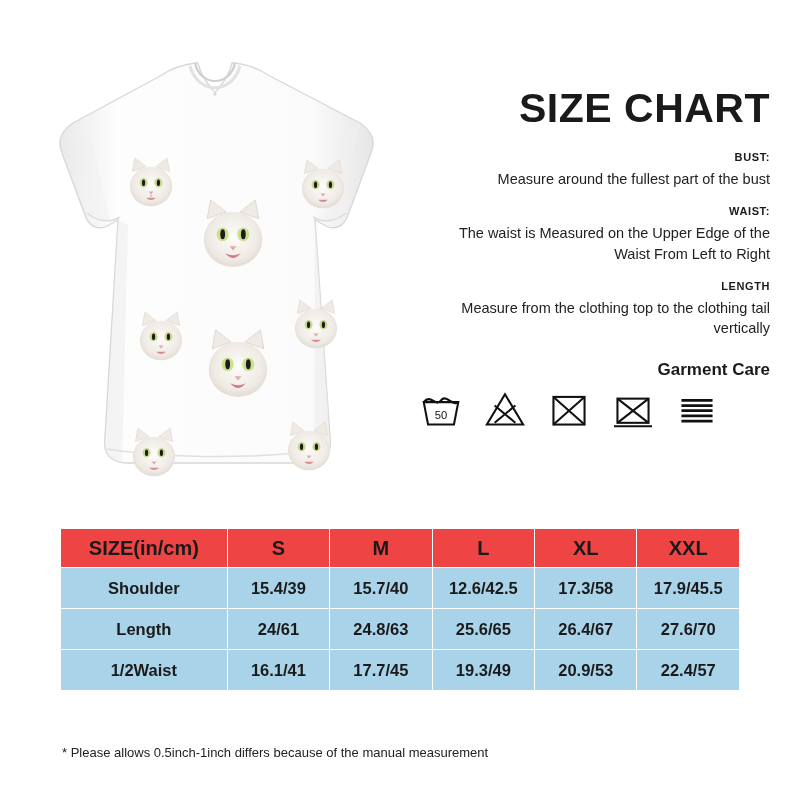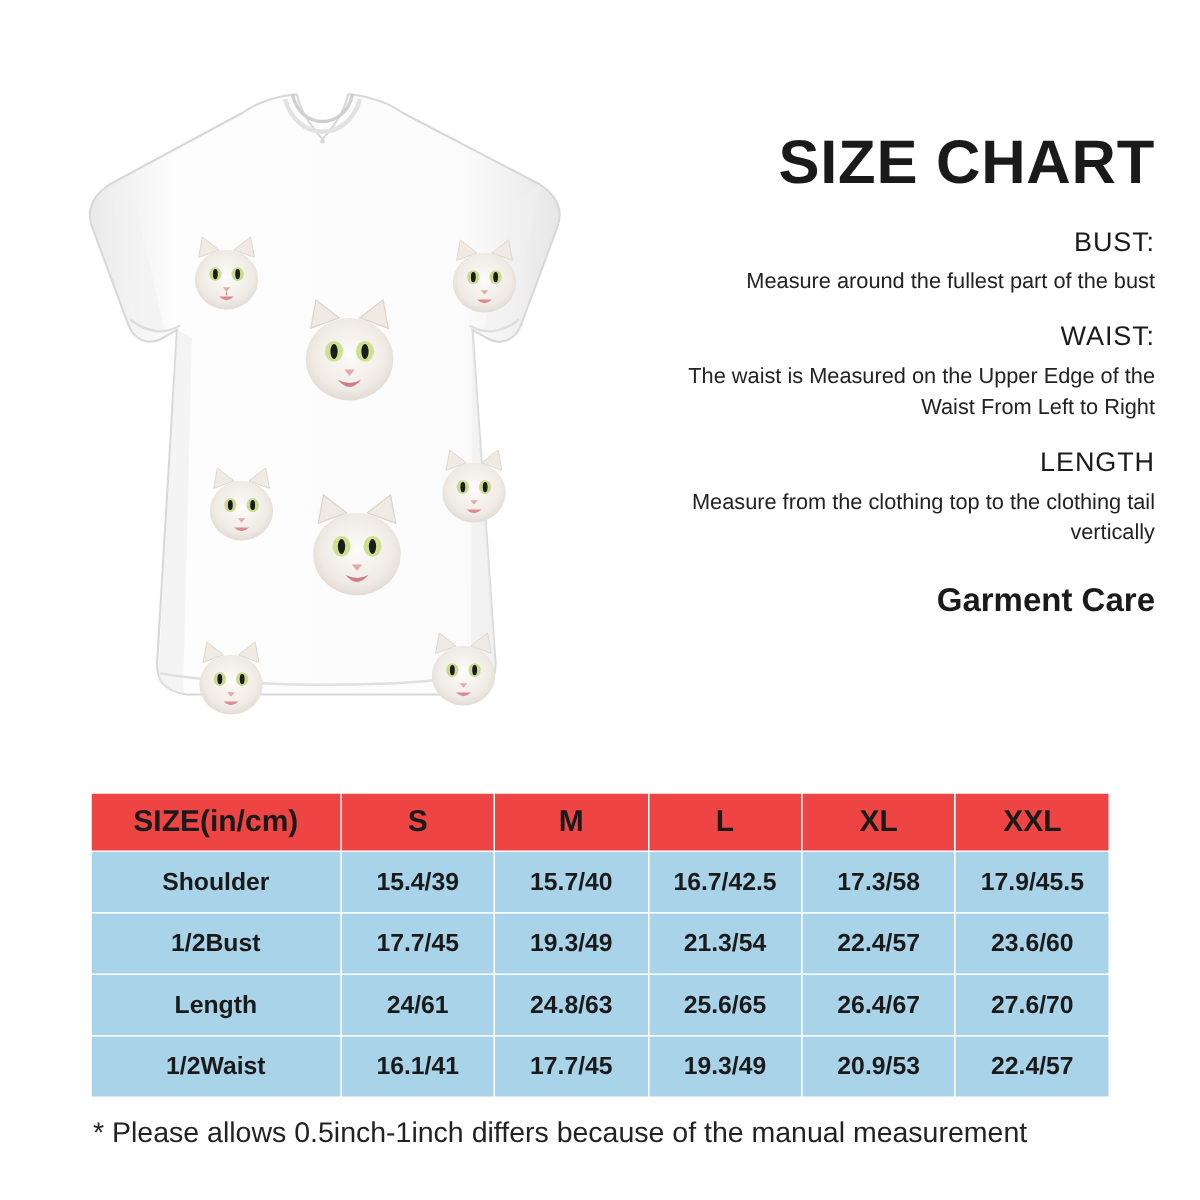--- a/index.html
+++ b/index.html
@@ -51,33 +51,33 @@
     text-align: right;
   }
   .size-chart-title {
     font-size: 41px;
     font-weight: bold;
     letter-spacing: 0.5px;
     margin: 0 0 22px 0;
     line-height: 1;
   }
   .term {
-    font-size: 18px;
-    font-weight: normal;
+    font-size: 11px;
+    font-weight: bold;
     letter-spacing: 0.6px;
     margin: 0 0 4px 0;
   }
   .desc {
     font-size: 14.5px;
     line-height: 1.4;
     margin: 6px 0 16px 0;
     color: #222;
   }
   .care-title {
-    font-size: 22px;
+    font-size: 17px;
     font-weight: bold;
     margin: 22px 0 10px 0;
   }
   .care-icons {
     display: flex;
     gap: 22px;
     align-items: flex-end;
   }
   .care-icon { width: 42px; height: 38px; }
 
@@ -118,21 +118,21 @@
   table.size-table tbody td.row-label {
     background: #a9d3e8;
   }
   col.c1 { width: 166px; }
   col.c2, col.c3, col.c4, col.c5, col.c6 { width: 102px; }
 
   .footnote {
     position: absolute;
     left: 62px;
     top: 745px;
-    font-size: 19px;
+    font-size: 13px;
     color: #222;
   }
 </style>
 </head>
 <body>
 
 <div class="top-area">
 
   <div class="shirt-wrap">
     <svg class="shirt-svg" width="370" height="440" viewBox="0 0 370 440">
@@ -306,20 +306,48 @@
     <p class="desc">Measure around the fullest part of the bust</p>
 
     <p class="term">WAIST:</p>
     <p class="desc">The waist is Measured on the Upper Edge of the Waist From Left to Right</p>
 
     <p class="term">LENGTH</p>
     <p class="desc">Measure from the clothing top to the clothing tail vertically</p>
 
     <p class="care-title">Garment Care</p>
 
+    <div class="care-icons">
+
+      <svg class="care-icon" viewBox="0 0 48 44">
+        <path d="M4 14 L44 14 L39 40 L9 40 Z" fill="none" stroke="#111" stroke-width="2.4"></path>
+        <path d="M4 14 C12 4 18 20 24 12 C30 4 38 20 44 14" fill="none" stroke="#111" stroke-width="2.4"></path>
+        <text x="24" y="34" font-family="'Liberation Sans', sans-serif" font-size="13" text-anchor="middle" fill="#111">50</text>
+      </svg>
+
+      <svg class="care-icon" viewBox="0 0 48 44">
+        <path d="M24 5 L45 40 L3 40 Z" fill="none" stroke="#111" stroke-width="2.4"></path>
+        <path d="M12 18 L36 38 M36 18 L12 38" stroke="#111" stroke-width="2.4"></path>
+      </svg>
+
+      <svg class="care-icon" viewBox="0 0 48 44">
+        <rect x="6" y="8" width="36" height="32" fill="none" stroke="#111" stroke-width="2.4"></rect>
+        <path d="M6 8 L42 40 M42 8 L6 40" stroke="#111" stroke-width="2.4"></path>
+      </svg>
+
+      <svg class="care-icon" viewBox="0 0 48 44">
+        <rect x="6" y="10" width="36" height="28" fill="none" stroke="#111" stroke-width="2.4"></rect>
+        <path d="M6 10 L42 38 M42 10 L6 38" stroke="#111" stroke-width="2.4"></path>
+        <path d="M2 42 L46 42" stroke="#111" stroke-width="2.4"></path>
+      </svg>
+
+      <svg class="care-icon" viewBox="0 0 48 44">
+        <path d="M6 12 L42 12 M6 18 L42 18 M6 24 L42 24 M6 30 L42 30 M6 36 L42 36" stroke="#111" stroke-width="3.2"></path>
+      </svg>
+    </div>
   </div>
 </div>
 
 <div class="table-wrap">
   <table class="size-table">
     <colgroup>
       <col class="c1">
         <col class="c2">
         <col class="c3">
         <col class="c4">
@@ -334,31 +362,23 @@
         <th>L</th>
         <th>XL</th>
         <th>XXL</th>
       </tr>
     </thead>
     <tbody>
       <tr>
         <td class="row-label">Shoulder</td>
         <td>15.4/39</td>
         <td>15.7/40</td>
-        <td>16.7/42.5</td>
+        <td>12.6/42.5</td>
         <td>17.3/58</td>
         <td>17.9/45.5</td>
-      </tr>
-      <tr>
-        <td class="row-label">1/2Bust</td>
-        <td>17.7/45</td>
-        <td>19.3/49</td>
-        <td>21.3/54</td>
-        <td>22.4/57</td>
-        <td>23.6/60</td>
       </tr>
       <tr>
         <td class="row-label">Length</td>
         <td>24/61</td>
         <td>24.8/63</td>
         <td>25.6/65</td>
         <td>26.4/67</td>
         <td>27.6/70</td>
       </tr>
       <tr>

